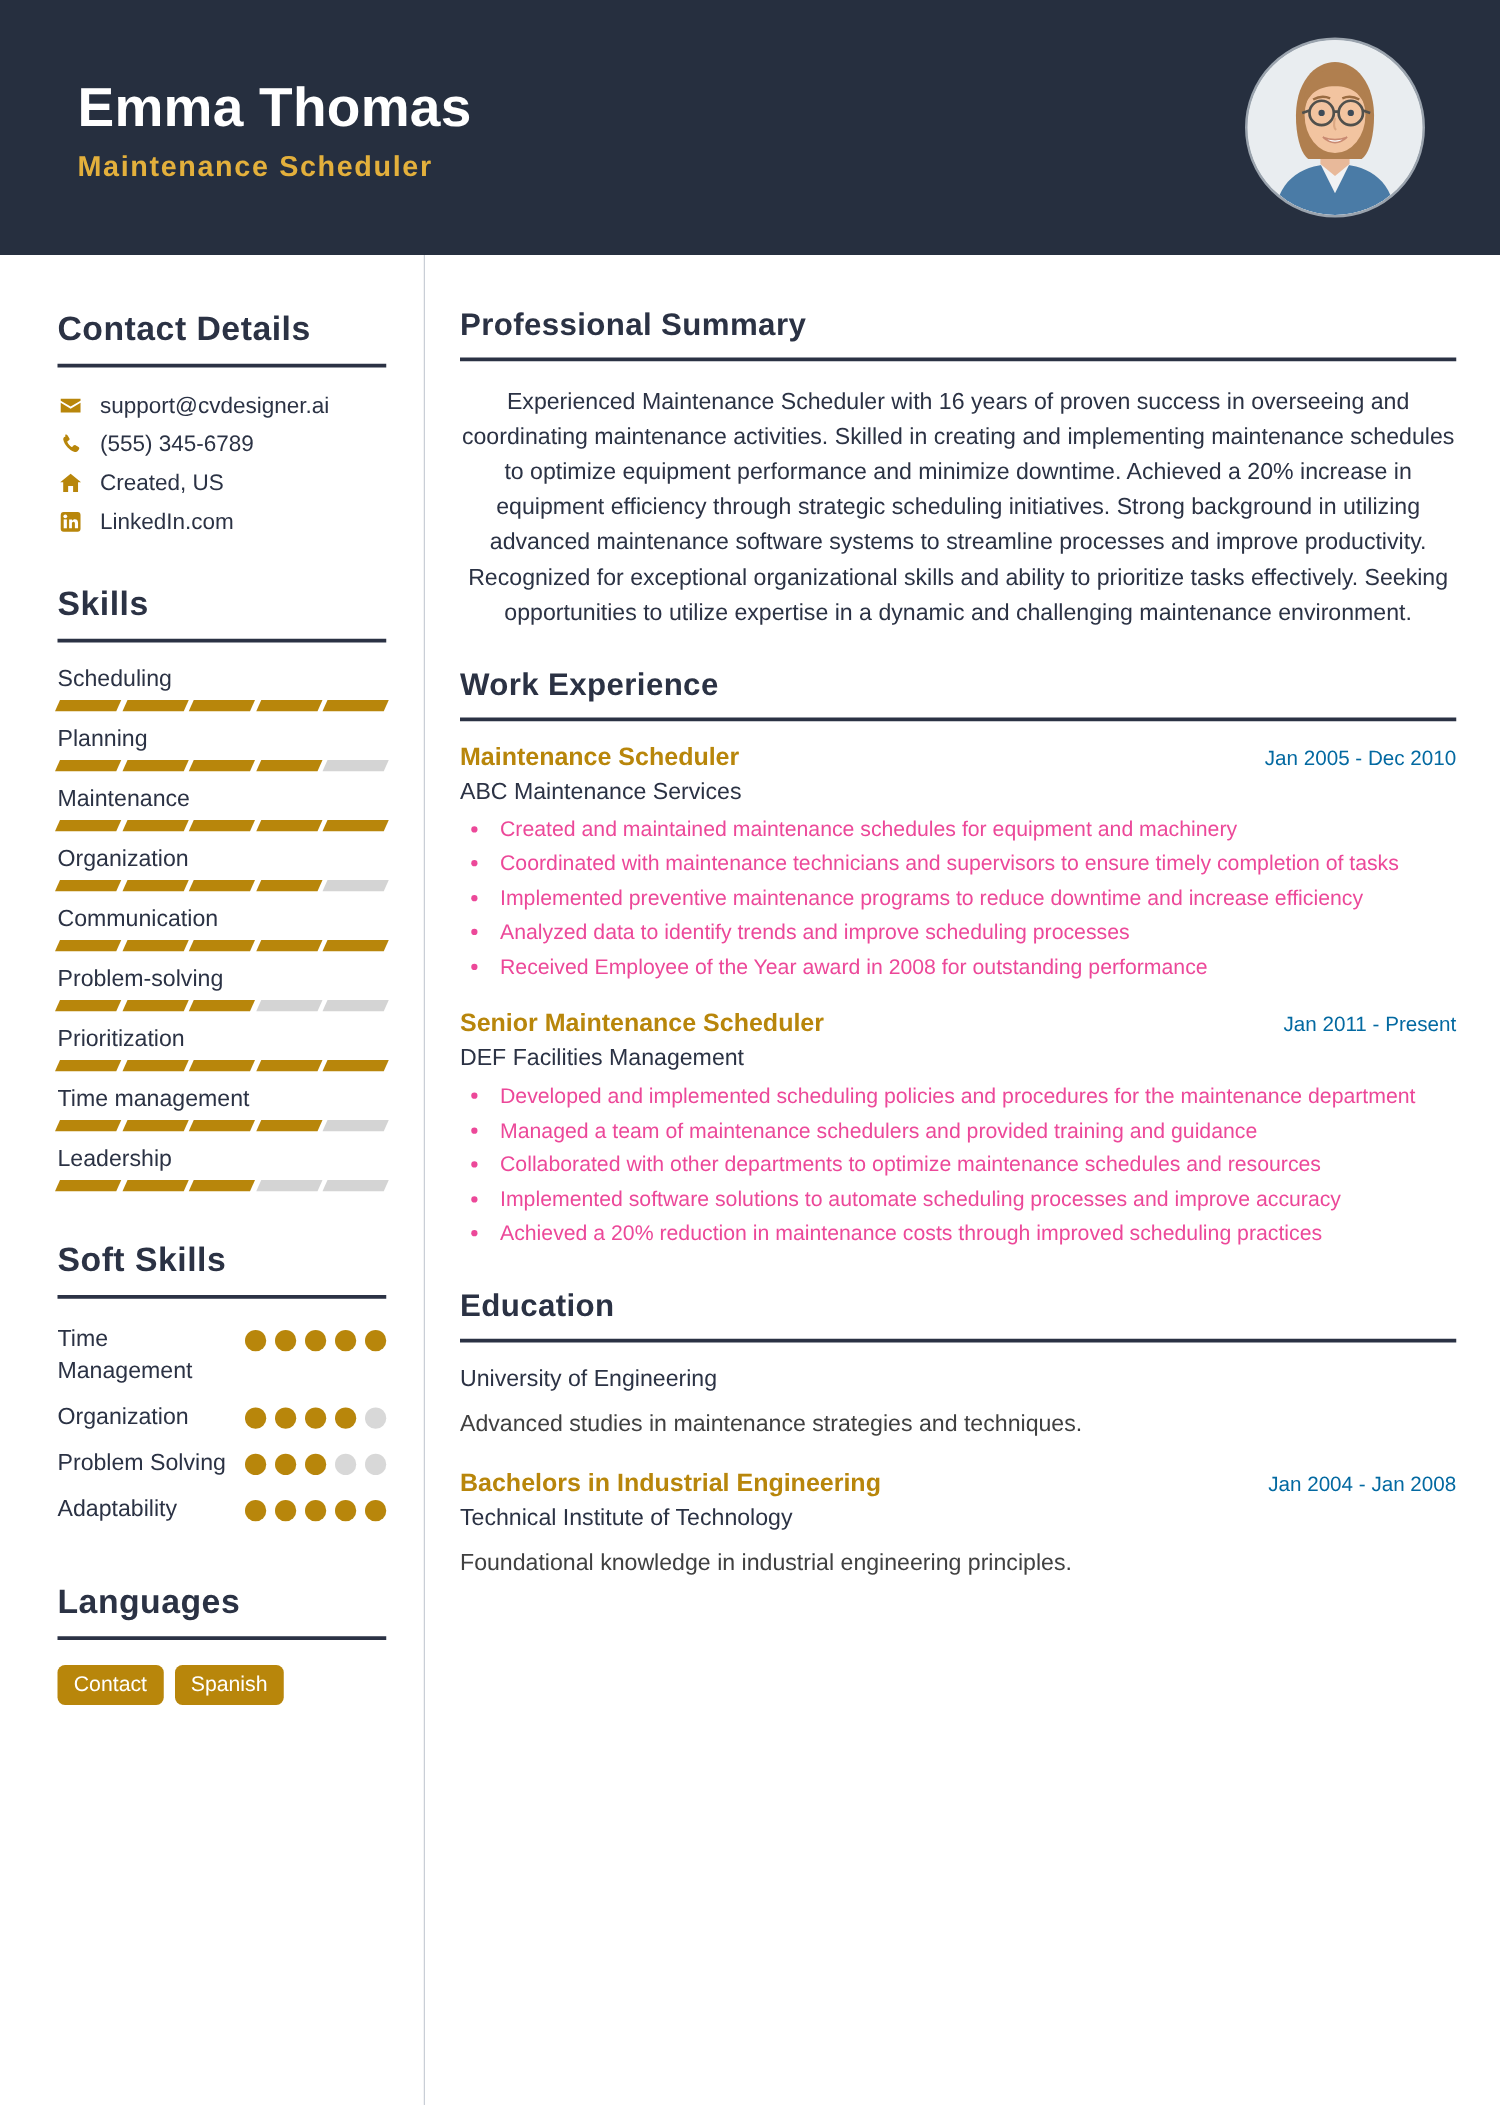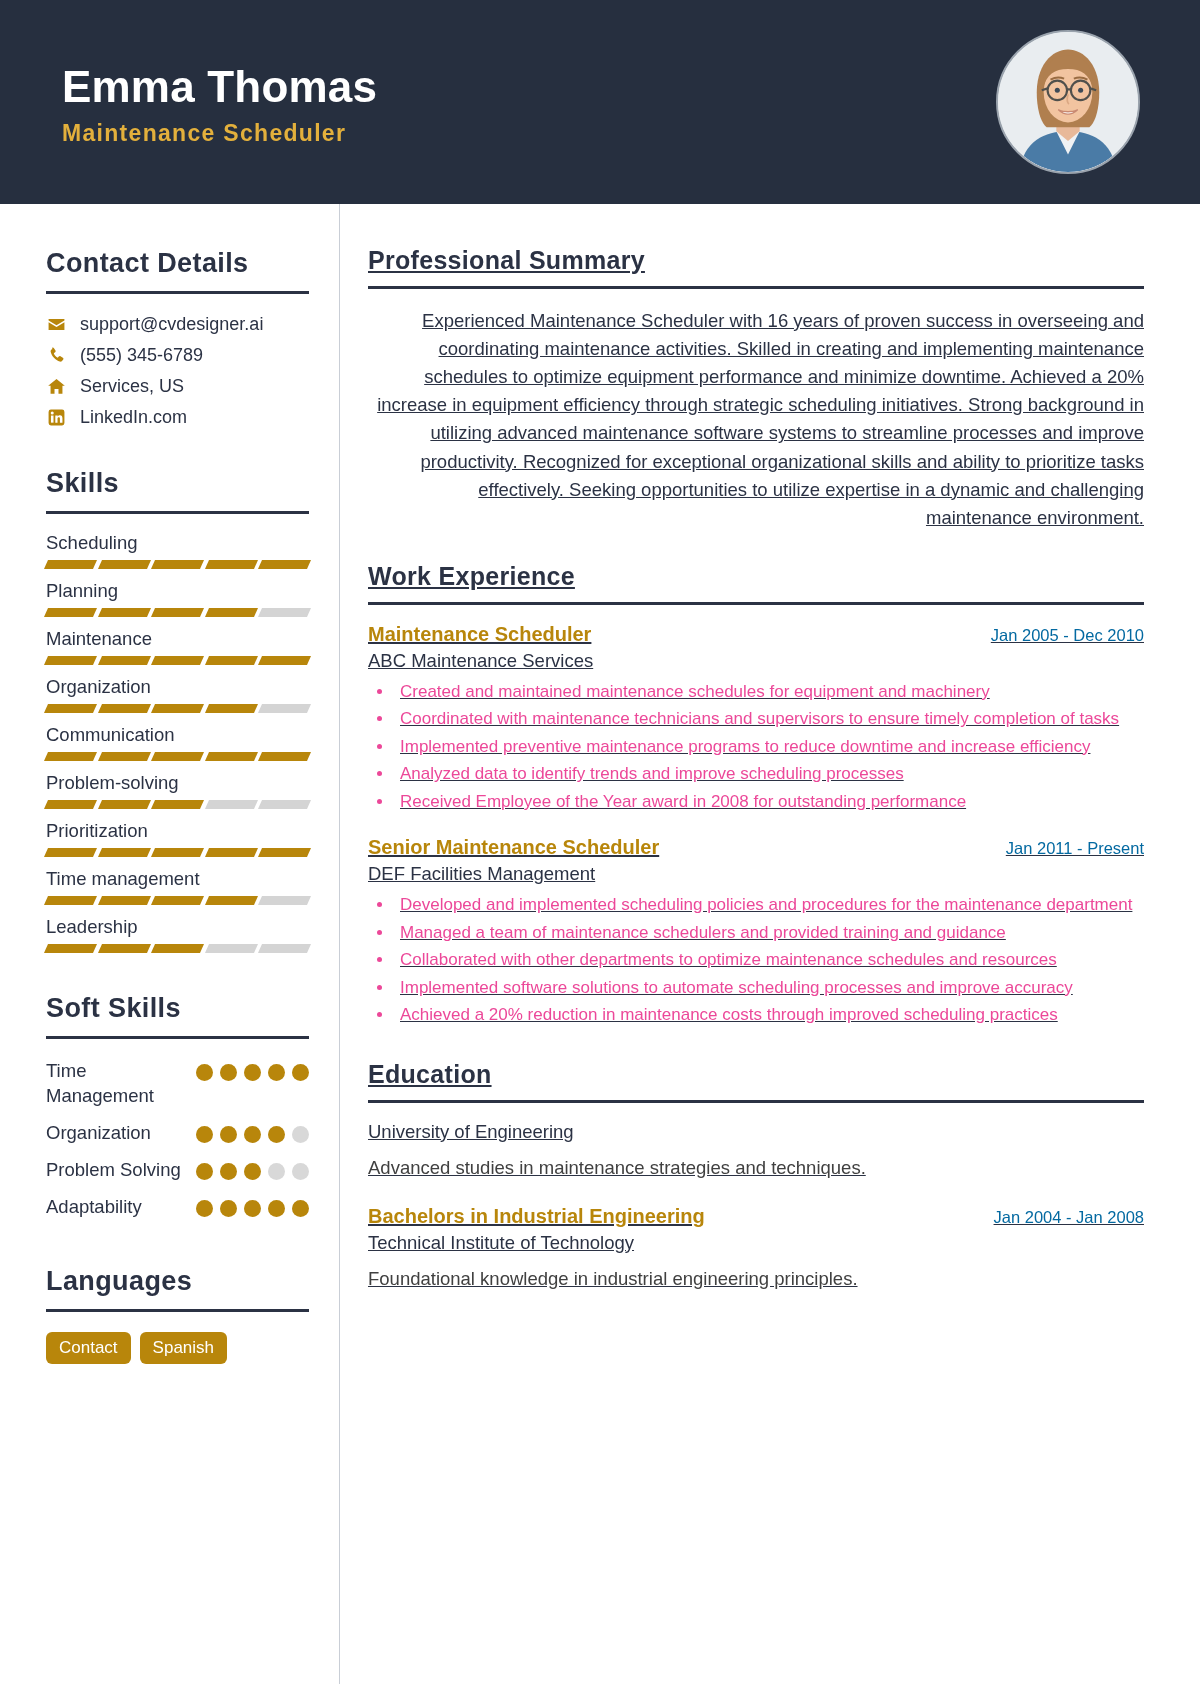--- a/index.html
+++ b/index.html
@@ -60,22 +60,21 @@
   .body-wrap { display: flex; height: calc(1684px - 204px); }
 
   .left-col {
     width: 340px;
     flex: none;
     padding: 44px 30px 0 46px;
     border-right: 1px solid #c9ced6;
   }
   .right-col {
     flex: 1;
-    padding: 42px 56px 0 28px;
-    text-decoration: underline;
+    padding: 42px 35px 0 28px;
   }
 
   
   .sec-head {
     font-size: 27px;
     font-weight: bold;
     color: #2b3244;
     letter-spacing: 0.4px;
   }
   .sec-rule {
@@ -176,21 +175,21 @@
   }
 
   .block-gap { margin-top: 40px; }
   .block-gap-lg { margin-top: 46px; }
 
   
   .summary {
     font-size: 18.5px;
     line-height: 1.52;
     color: #2b3244;
-    text-align: right;
+    text-align: center;
   }
 
   .entry { margin-bottom: 4px; }
   .entry-head {
     display: flex;
     align-items: baseline;
     justify-content: space-between;
     gap: 16px;
   }
   .entry-title {
@@ -308,21 +307,21 @@
             </span>
             <span>(555) 345-6789</span>
           </div>
 
           <div class="contact-row">
             <span class="cicon">
               <svg viewBox="0 0 24 24">
                   <path d="M12 2.5L1.5 11h3V21h5v-6h5v6h5V11h3L12 2.5z"></path>
                 </svg>
             </span>
-            <span>Services, US</span>
+            <span>Created, US</span>
           </div>
 
           <div class="contact-row">
             <span class="cicon">
               <svg viewBox="0 0 24 24">
                   <rect x="2" y="2" width="20" height="20" rx="3"></rect>
                   <rect x="5" y="9.5" width="3.2" height="9" fill="#fff"></rect>
                   <circle cx="6.6" cy="6.4" r="1.9" fill="#fff"></circle>
                   <path d="M10.5 9.5h3v1.3c.6-.9 1.6-1.5 2.9-1.5 2.2 0 3.1 1.4 3.1 3.8v5.4h-3.2v-4.8c0-1.2-.4-1.9-1.4-1.9s-1.6.7-1.6 1.9v4.8h-2.8v-9z" fill="#fff"></path>
                 </svg>

